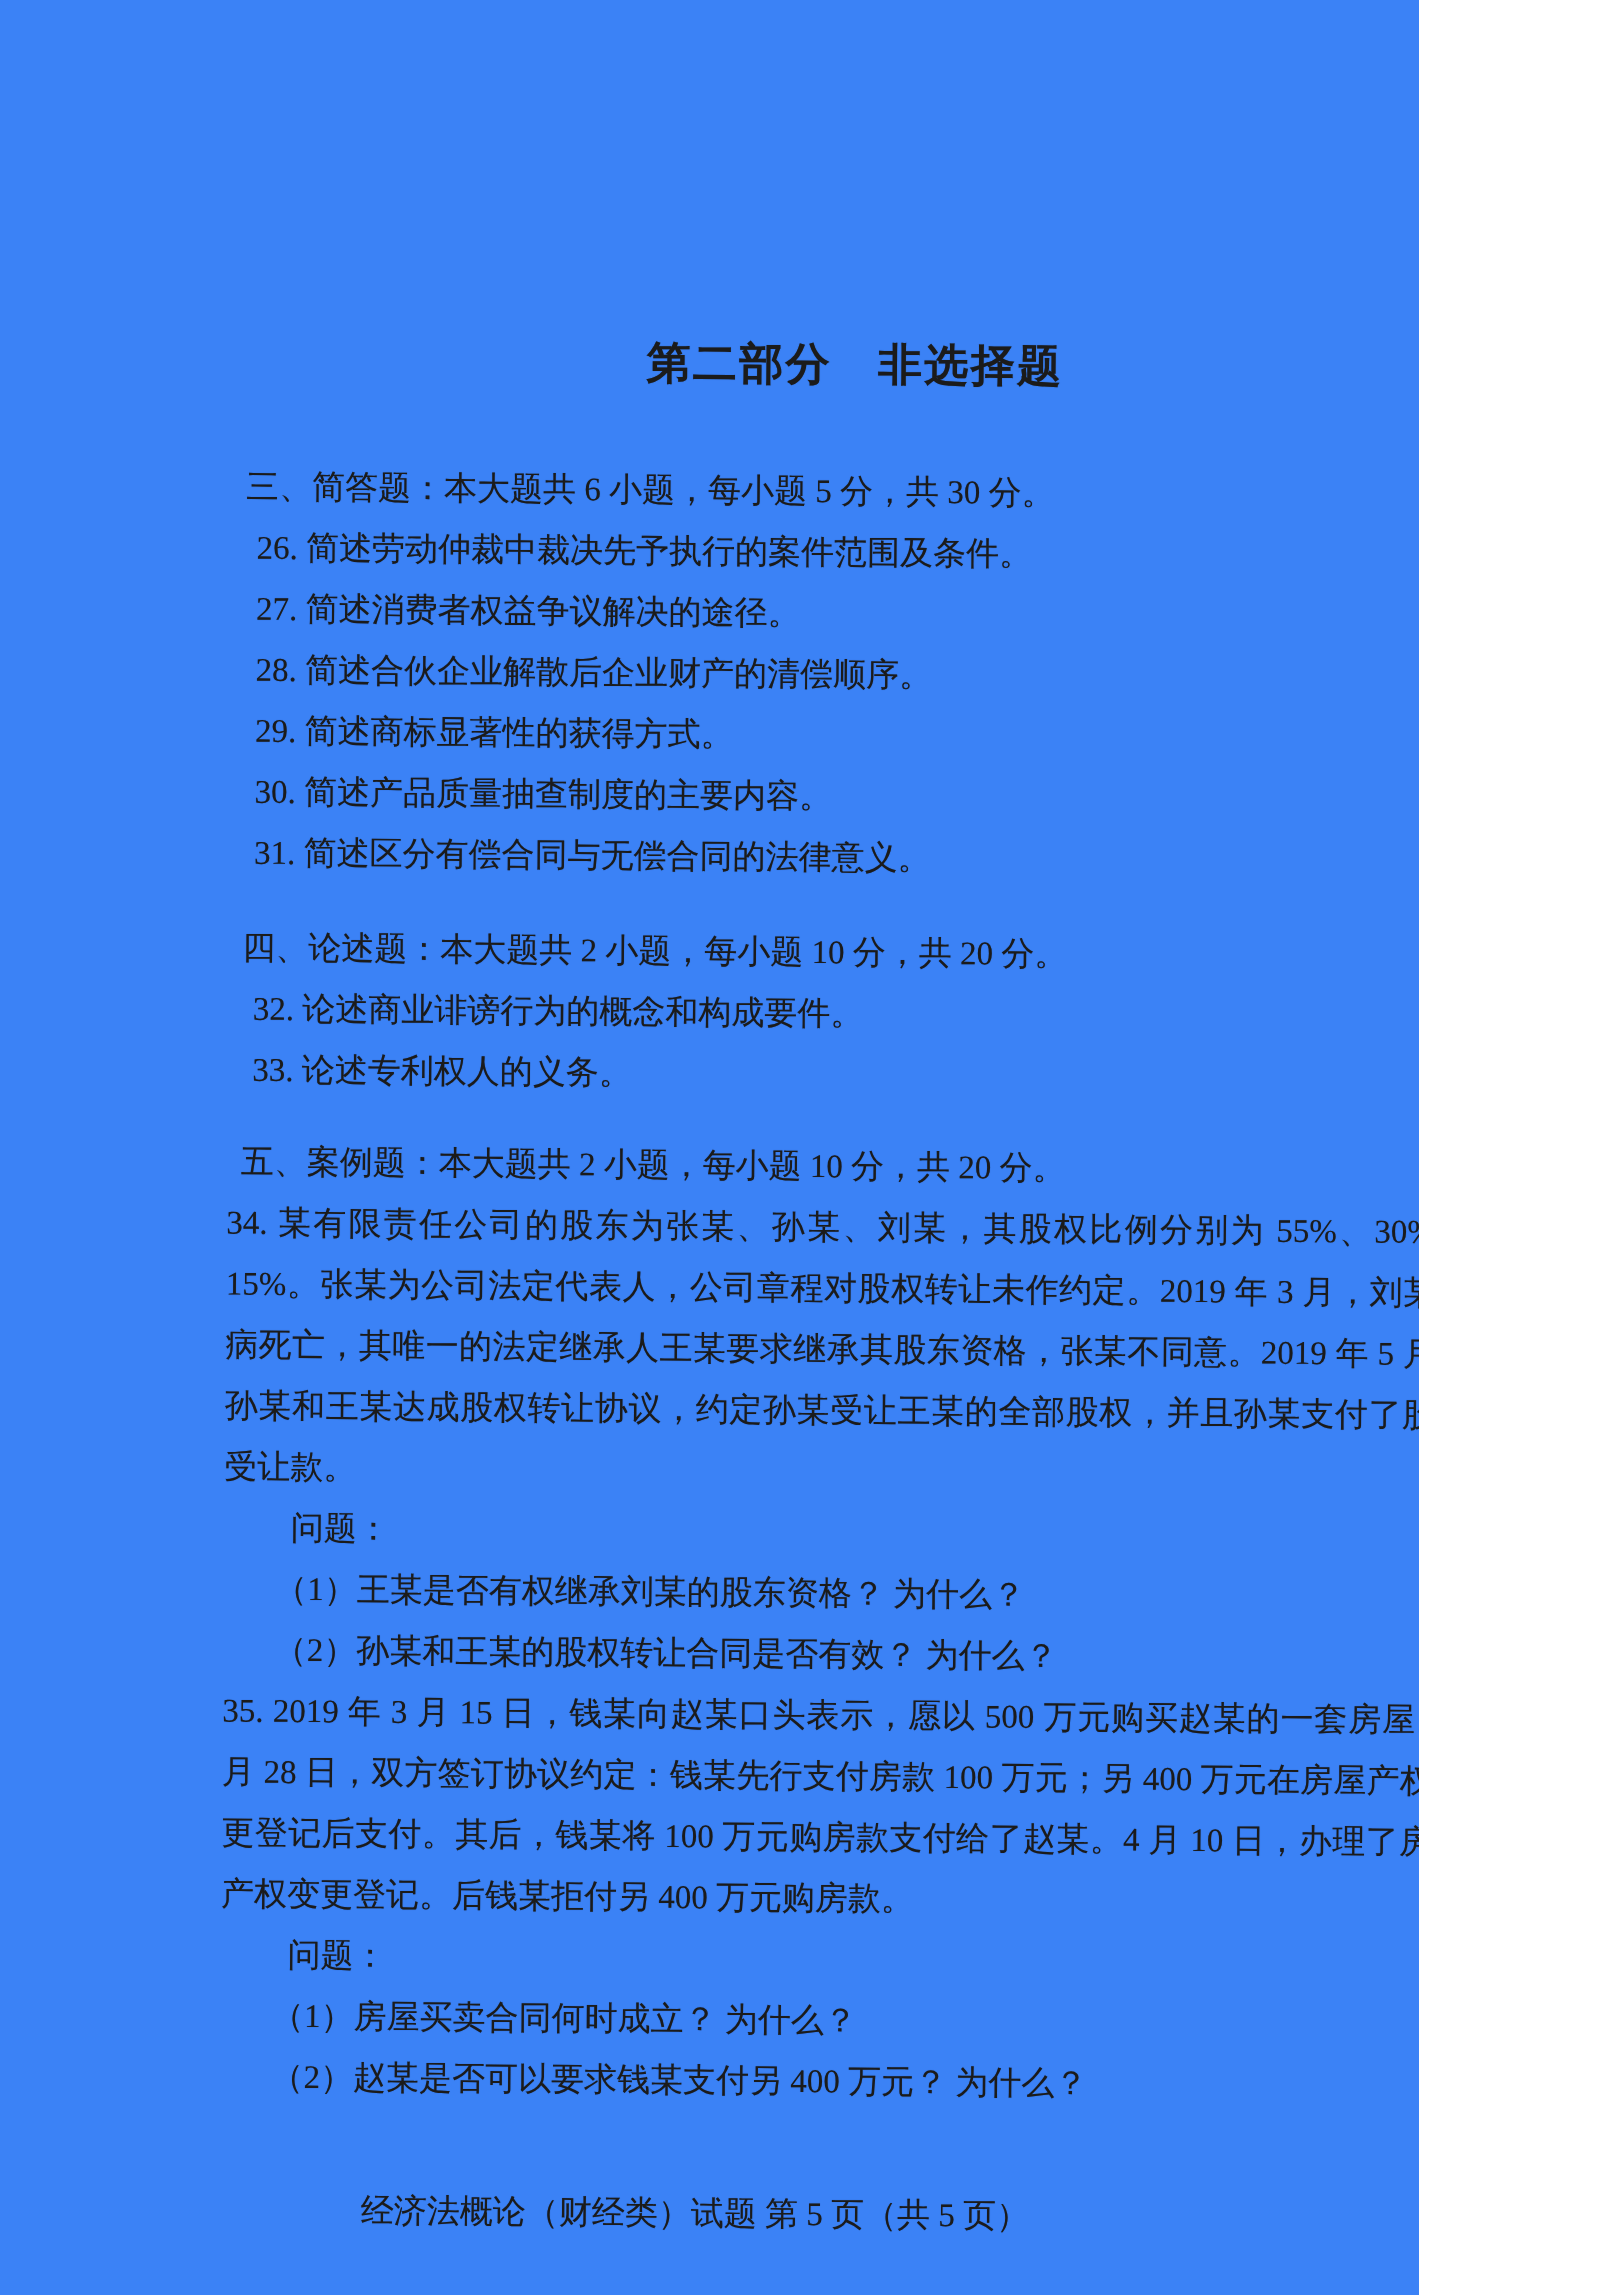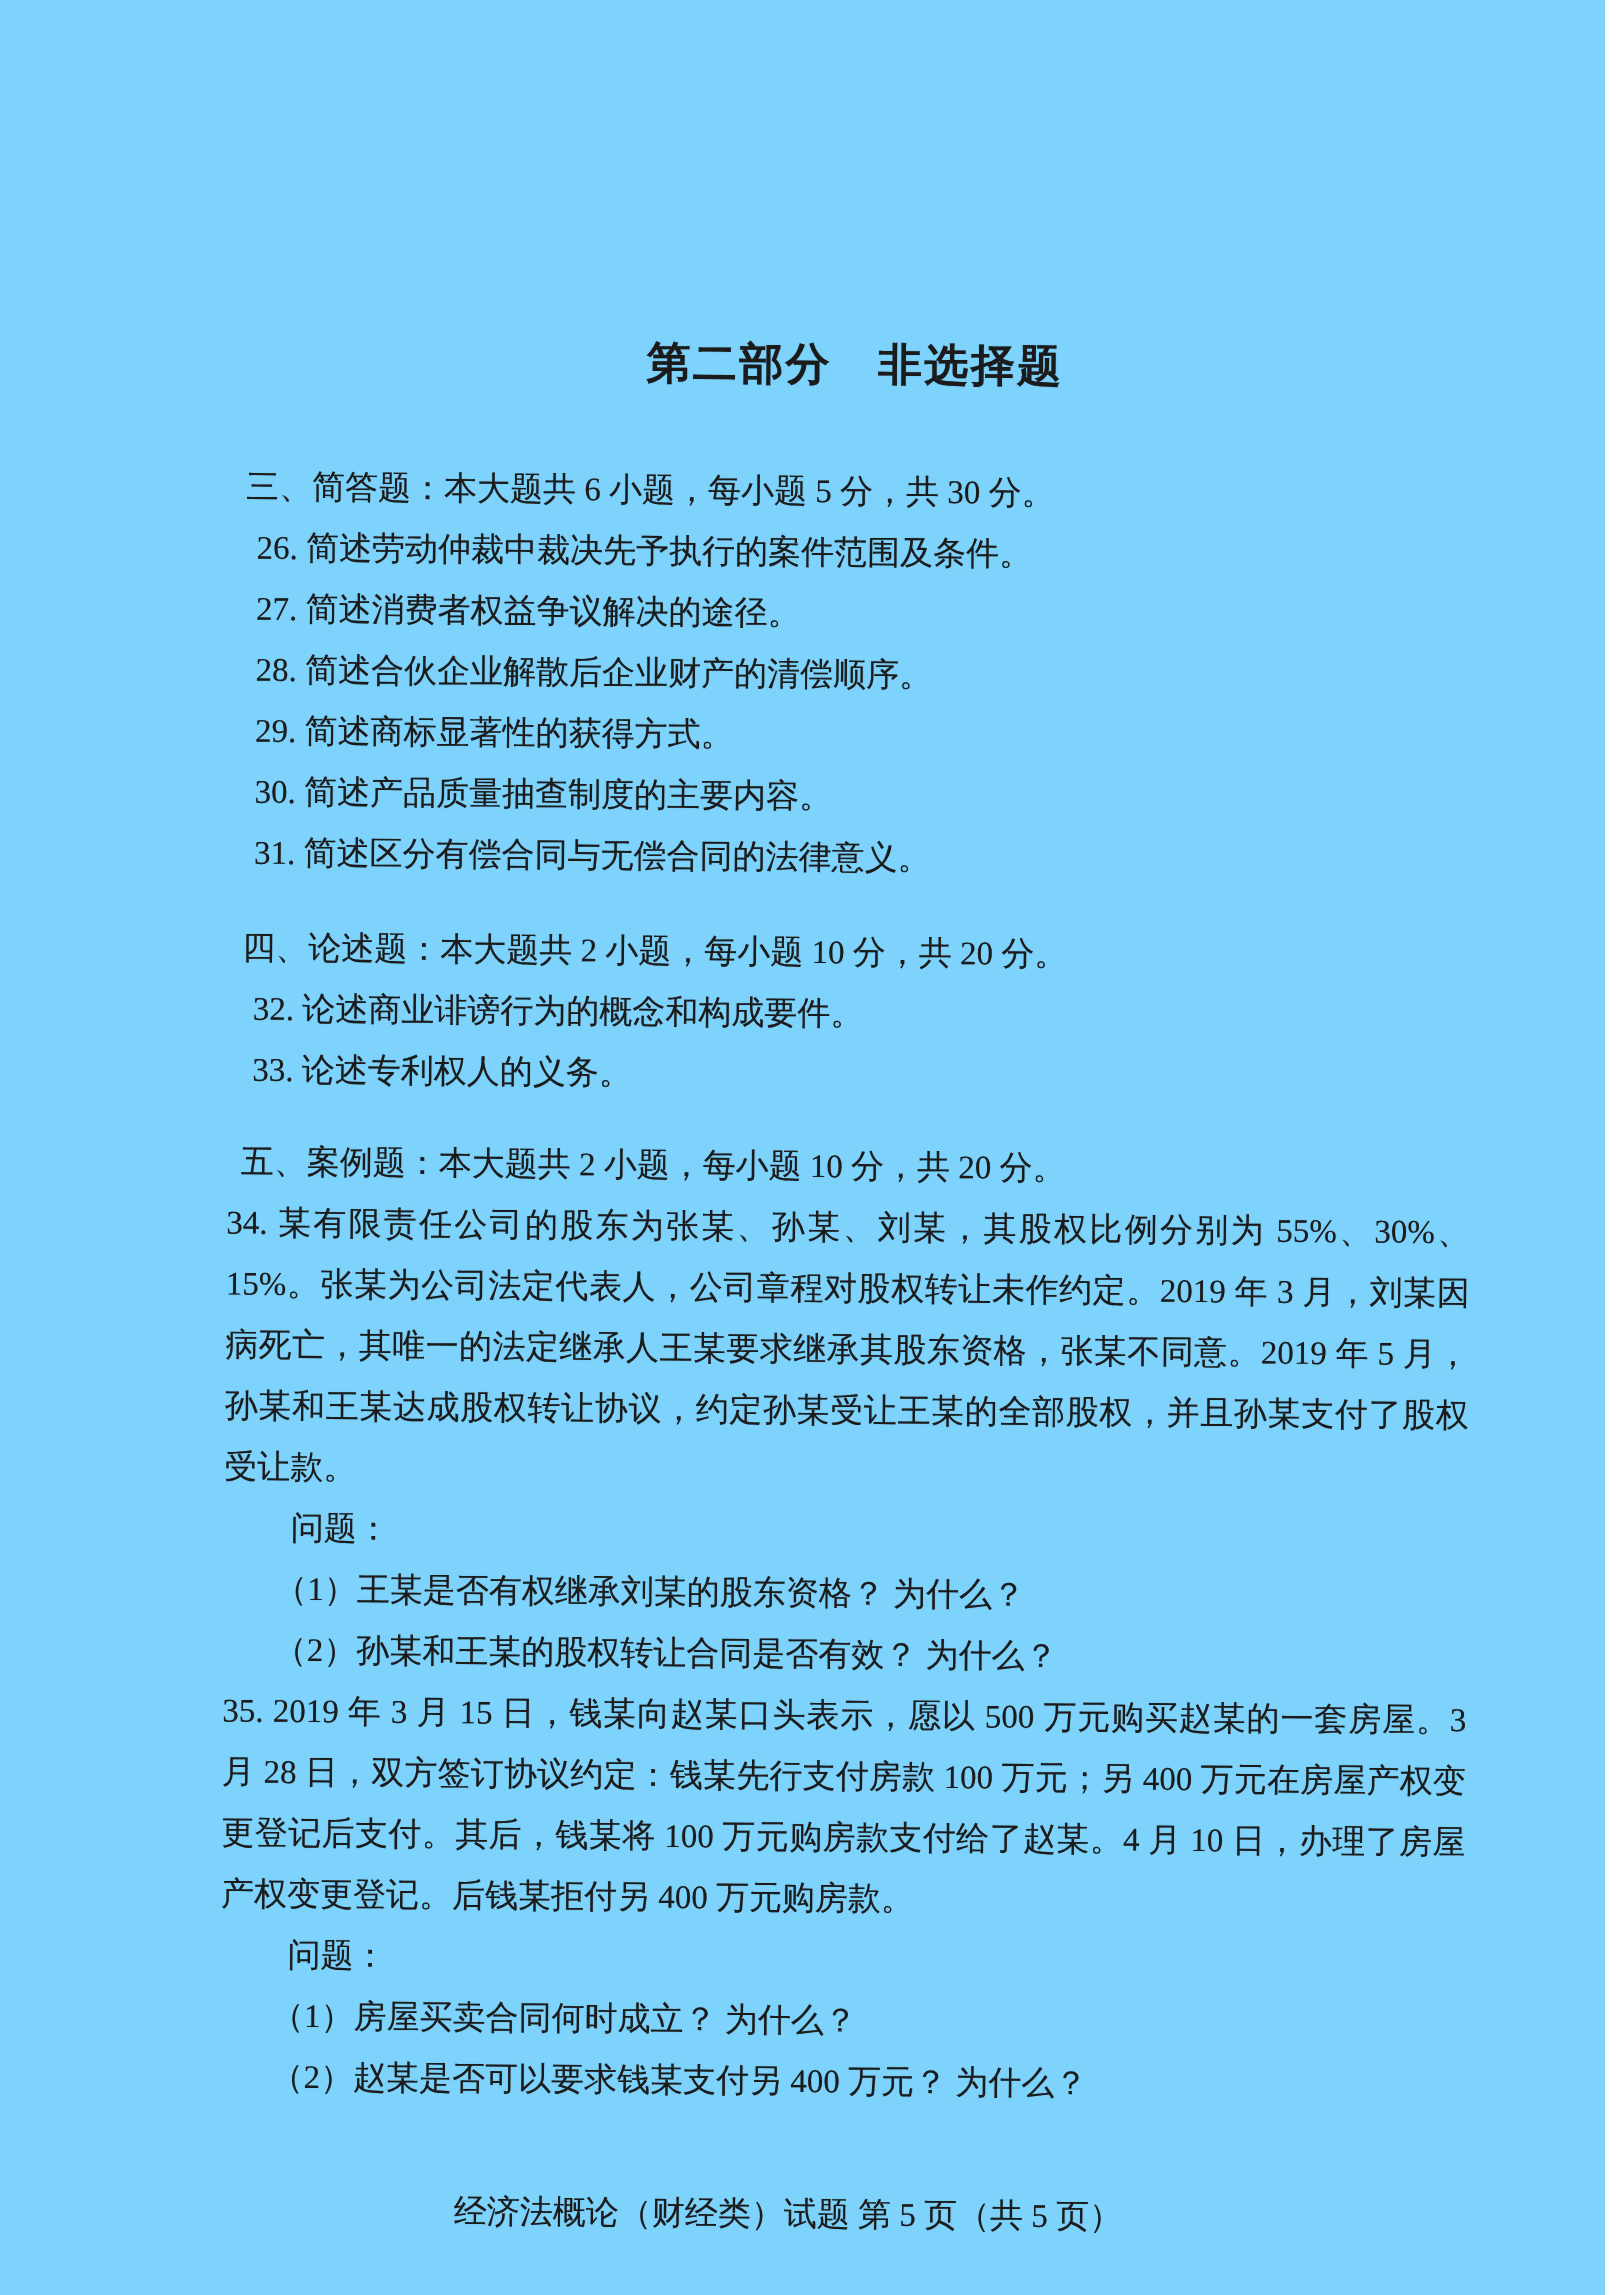--- a/index.html
+++ b/index.html
@@ -2,23 +2,23 @@
 <html style="font-size:12.4px"><head>
 <meta charset="utf-8">
 <style>
   html, body {
     margin: 0;
     padding: 0;
     background: #ffffff;
   }
   .page {
     position: relative;
-    width: 1605px;
+    width: 1419px;
     height: 2295px;
-    background: #7dd3fc;
+    background: #3b82f6;
     overflow: hidden;
     font-family: "Liberation Serif", "DejaVu Serif", serif;
     color: #1b1b1b;
   }
   
   .sheet {
     position: absolute;
     inset: 0;
     transform: rotate(0.45deg);
     transform-origin: 808px 365px;

